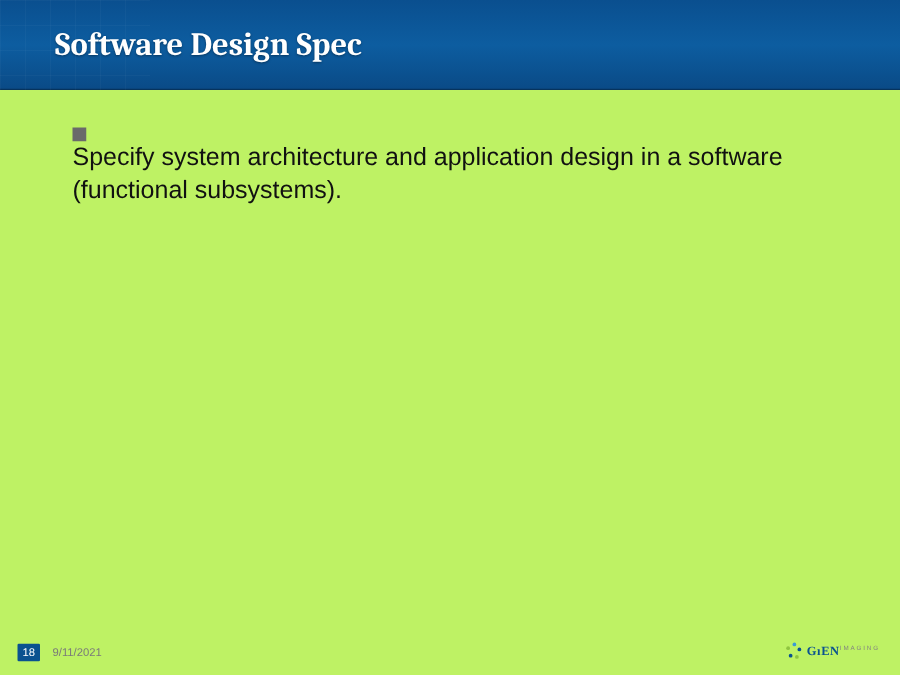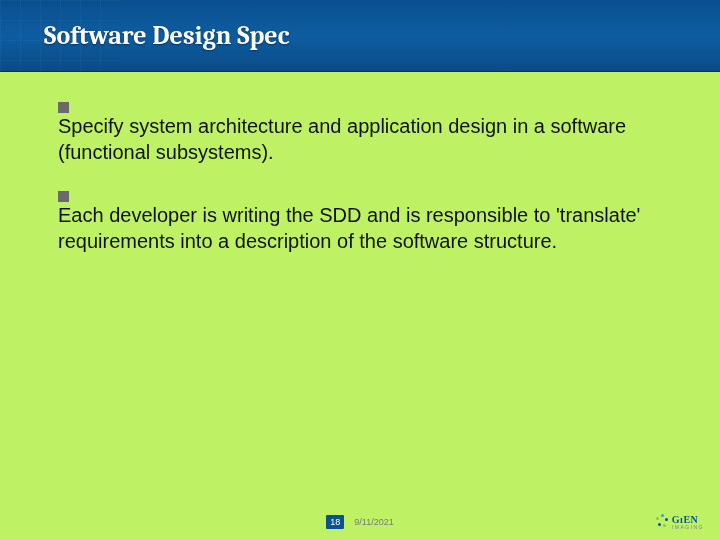--- a/index.html
+++ b/index.html
@@ -62,21 +62,20 @@
   .bullet-text {
     flex: 1;
   }
   .footer {
     position: absolute;
     left: 0; right: 0; bottom: 0;
     height: 36px;
     display: flex;
     align-items: center;
     padding: 0 14px;
-    justify-content: center;
   }
   .slide-num {
     background: #0a5290;
     color: #fff;
     font-size: 9px;
     width: 18px;
     height: 14px;
     line-height: 14px;
     text-align: center;
     border-radius: 1px;
@@ -105,21 +104,21 @@
     border-radius: 50%;
     background: #2aa6c9;
   }
   .logo-dots span:nth-child(1){ left:0; top:3px; background:#8fc540;}
   .logo-dots span:nth-child(2){ left:5px; top:0; background:#3b9bd4;}
   .logo-dots span:nth-child(3){ left:9px; top:4px; background:#0a5290;}
   .logo-dots span:nth-child(4){ left:2px; top:9px; background:#0a5290;}
   .logo-dots span:nth-child(5){ left:7px; top:10px; background:#8fc540;}
   .logo-text {
     display: flex;
-    flex-direction: column;
+    flex-direction: row;
     line-height: 1;
   }
   .logo-text .brand {
     font-family: Georgia, serif;
     font-size: 10px;
     color: #0a5290;
     font-weight: 600;
     letter-spacing: 0.5px;
   }
   .logo-text .brand b { color: #0a5290; }
@@ -139,24 +138,20 @@
   </div>
 
   <div class="body">
 
     <div class="bullet-item">
       <div class="bullet-marker"></div>
       <div class="bullet-text">Specify system architecture and application design in a software (functional subsystems).</div>
     </div>
 
 
-    <div class="bullet-item">
-      <div class="bullet-marker"></div>
-      <div class="bullet-text">Each developer is writing the SDD and is responsible to 'translate' requirements into a description of the software structure.</div>
-    </div>
 
   </div>
 
   <div class="footer">
     <div class="slide-num">18</div>
     <div class="date">9/11/2021</div>
 
     <div class="logo">
       <div class="logo-dots">
         <span></span>

